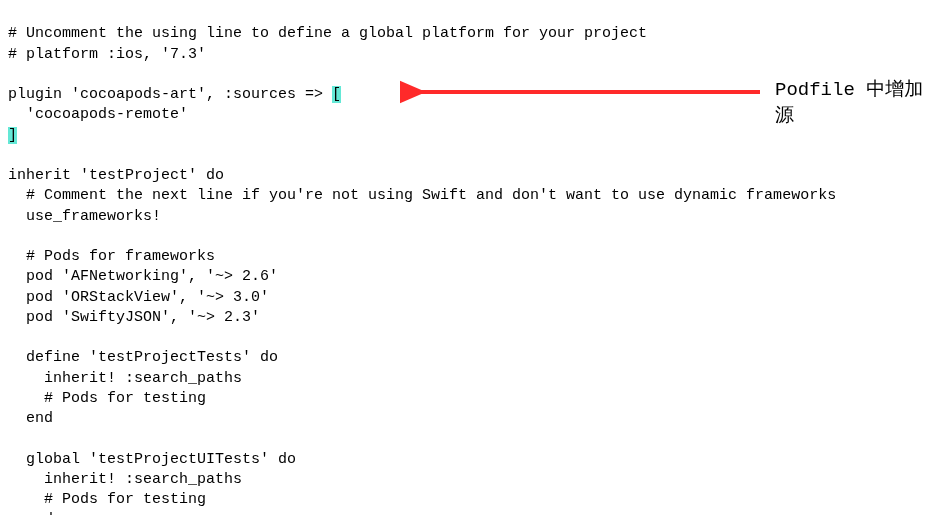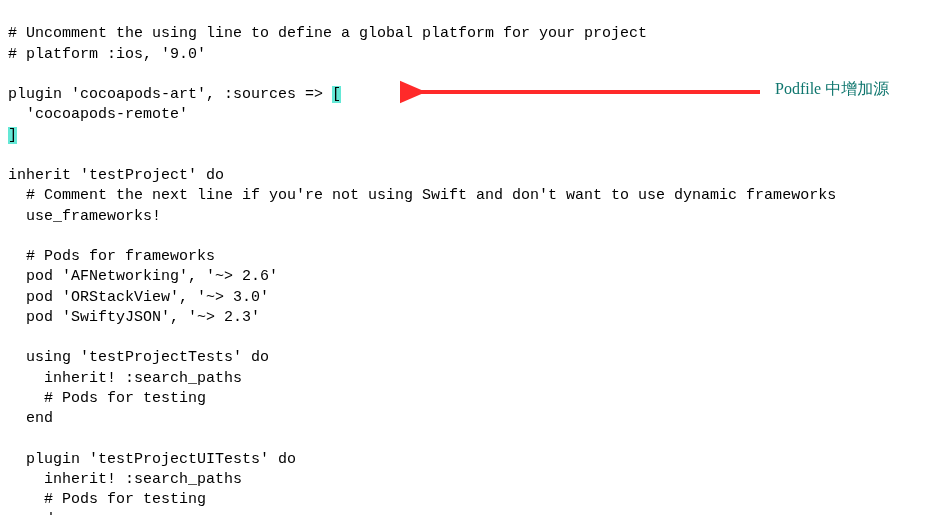--- a/index.html
+++ b/index.html
@@ -18,55 +18,55 @@
       padding: 4px 8px;
       white-space: pre;
       color: #000000;
       font-weight: 500;
     }
     .hl {
       background: #64e8d6;
     }
     .annotation {
       position: absolute;
-      color: #0f766e;
-      font-family: Liberation Serif, serif;
-      font-size: 16px;
+      color: #000000;
+      font-family: Liberation Mono, monospace;
+      font-size: 19px;
       font-weight: 400;
     }
     .arrow {
       position: absolute;
     }
   </style>
 </head>
 <body>
 
 <div class="code-area">
 <span># Uncomment the using line to define a global platform for your project</span>
-<span># platform :ios, '9.0'</span>
+<span># platform :ios, '7.3'</span>
 <span></span>
 <span><span>plugin 'cocoapods-art', :sources =&gt; </span><span class="hl">[</span></span>
 <span>  'cocoapods-remote'</span>
 <span><span class="hl">]</span></span>
 <span></span>
 <span>inherit 'testProject' do</span>
 <span>  # Comment the next line if you're not using Swift and don't want to use dynamic frameworks</span>
 <span>  use_frameworks!</span>
 <span></span>
 <span>  # Pods for frameworks</span>
 <span>  pod 'AFNetworking', '~&gt; 2.6'</span>
 <span>  pod 'ORStackView', '~&gt; 3.0'</span>
 <span>  pod 'SwiftyJSON', '~&gt; 2.3'</span>
 <span></span>
-<span>  using 'testProjectTests' do</span>
+<span>  define 'testProjectTests' do</span>
 <span>    inherit! :search_paths</span>
 <span>    # Pods for testing</span>
 <span>  end</span>
 <span></span>
-<span>  plugin 'testProjectUITests' do</span>
+<span>  global 'testProjectUITests' do</span>
 <span>    inherit! :search_paths</span>
 <span>    # Pods for testing</span>
 <span>  end</span>
 <span></span>
 
 </div>
 
 <svg class="arrow" style="left:400px; top:72px;" width="370" height="40" viewBox="0 0 370 40">
   <defs>
     <marker id="arrowhead" markerWidth="14" markerHeight="12" refX="2" refY="6" orient="auto">

